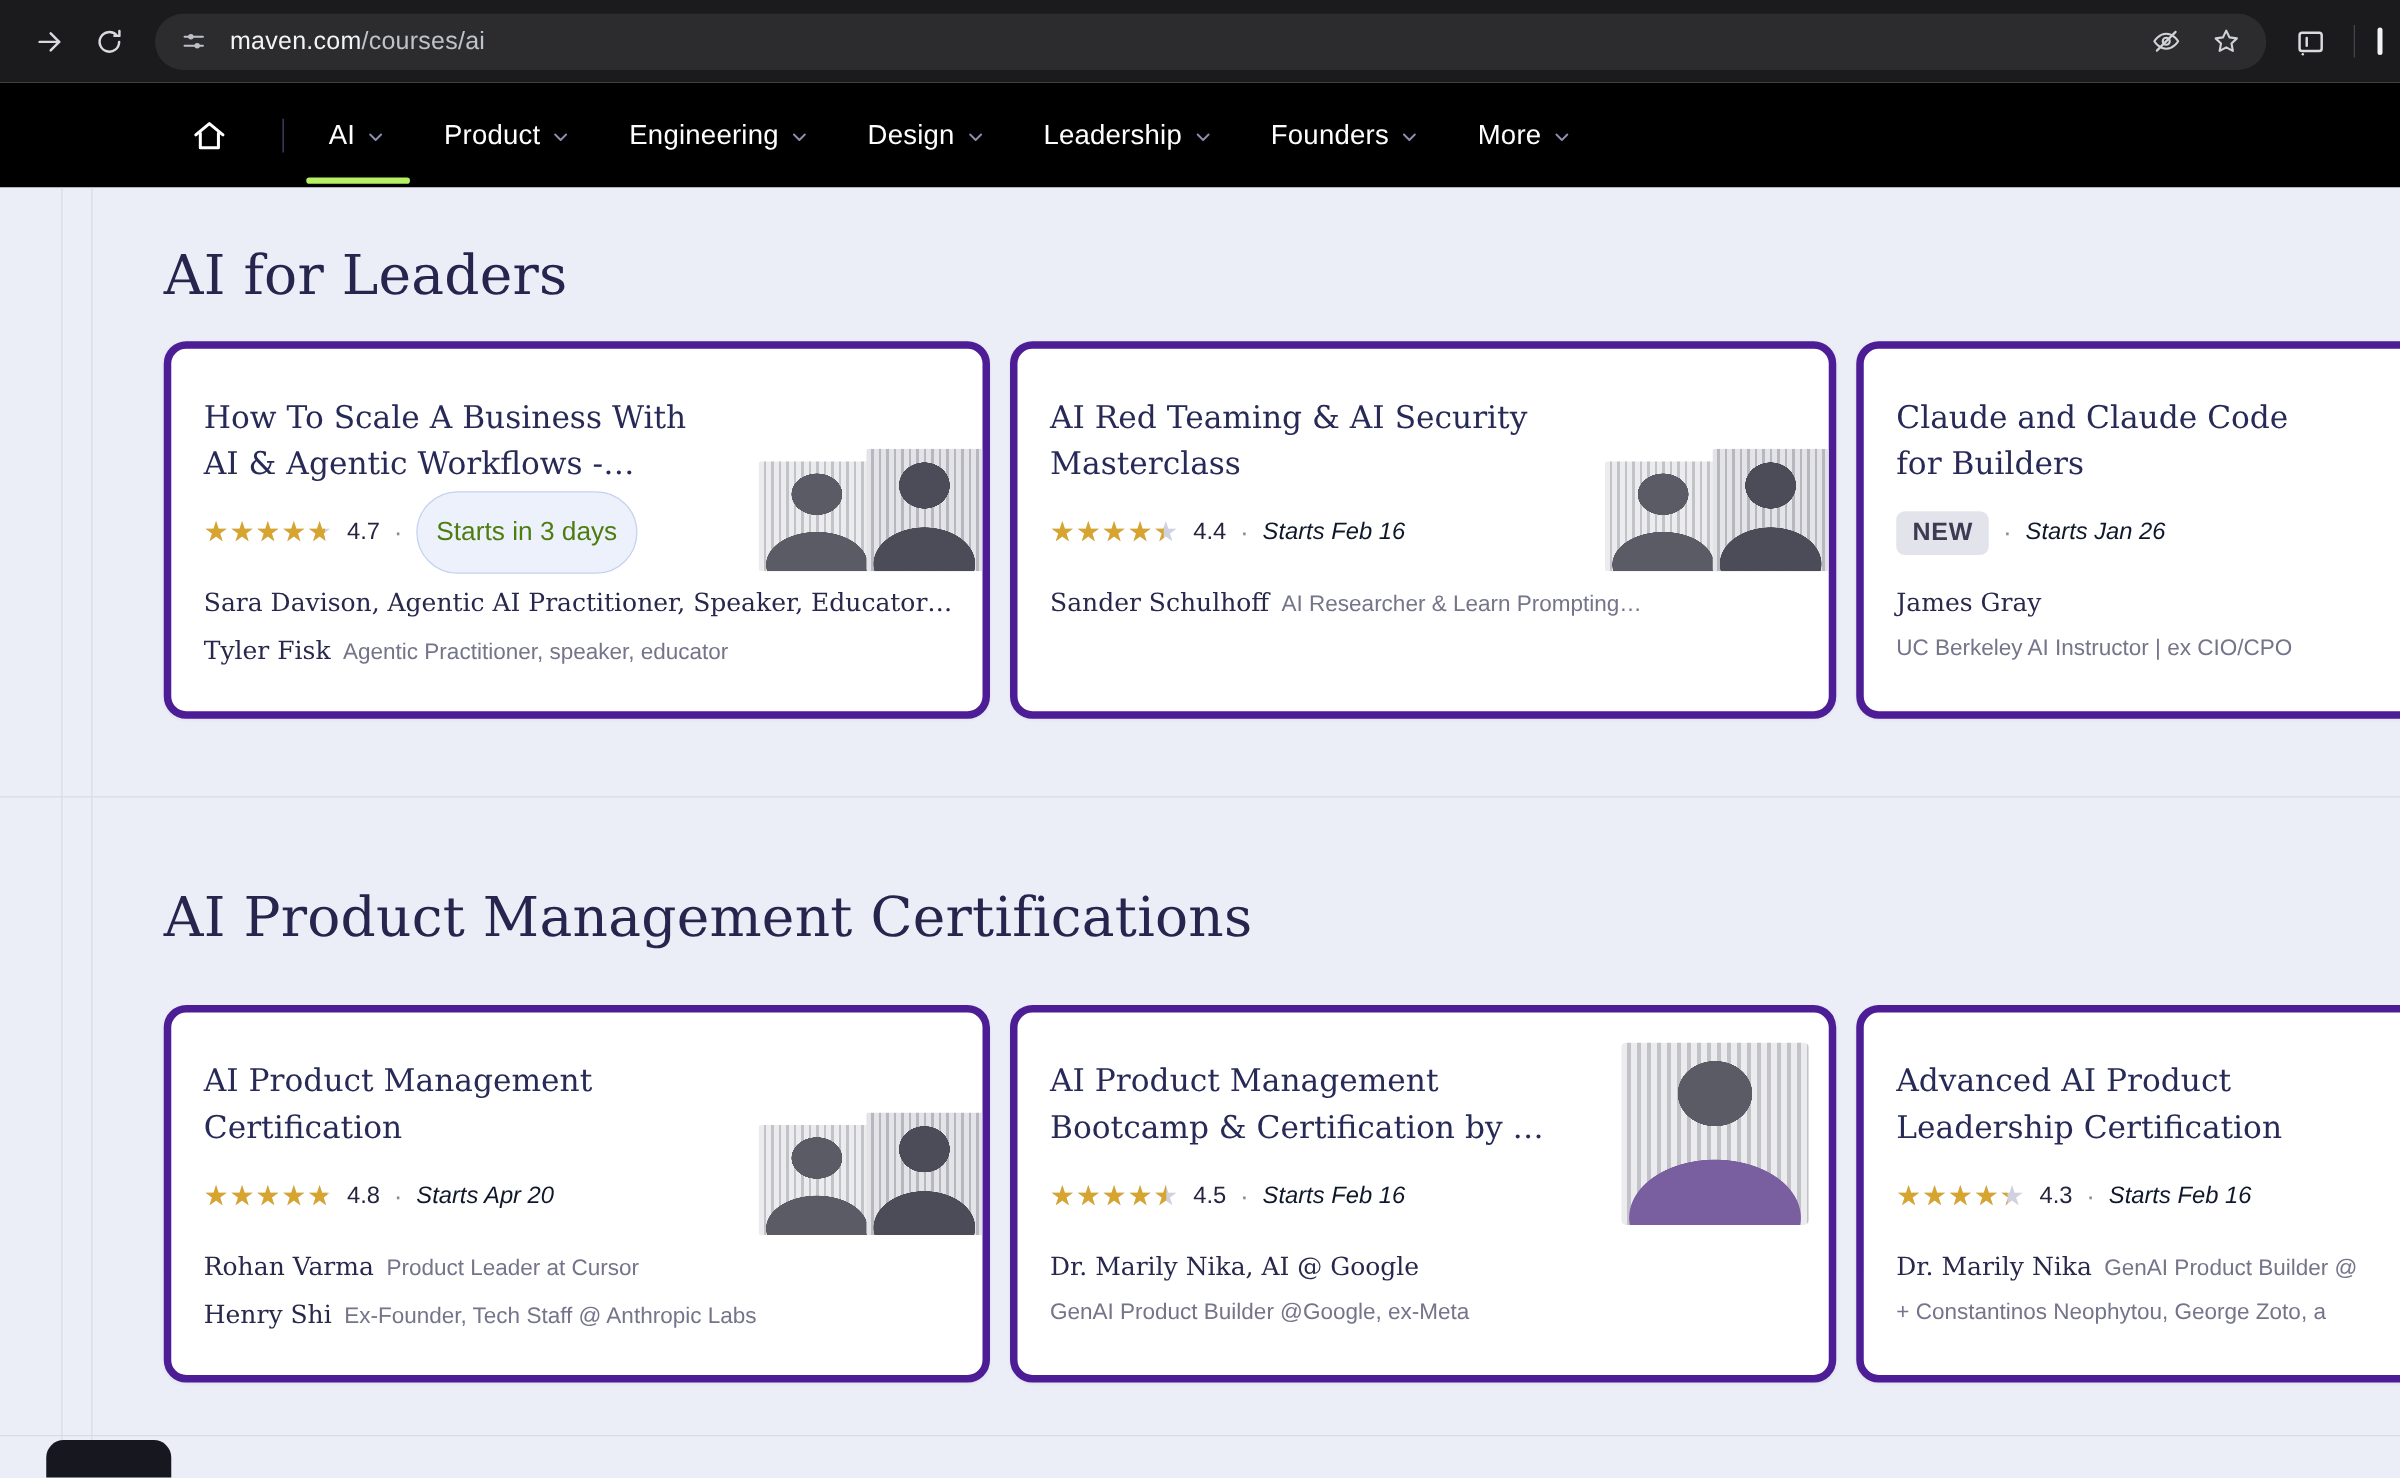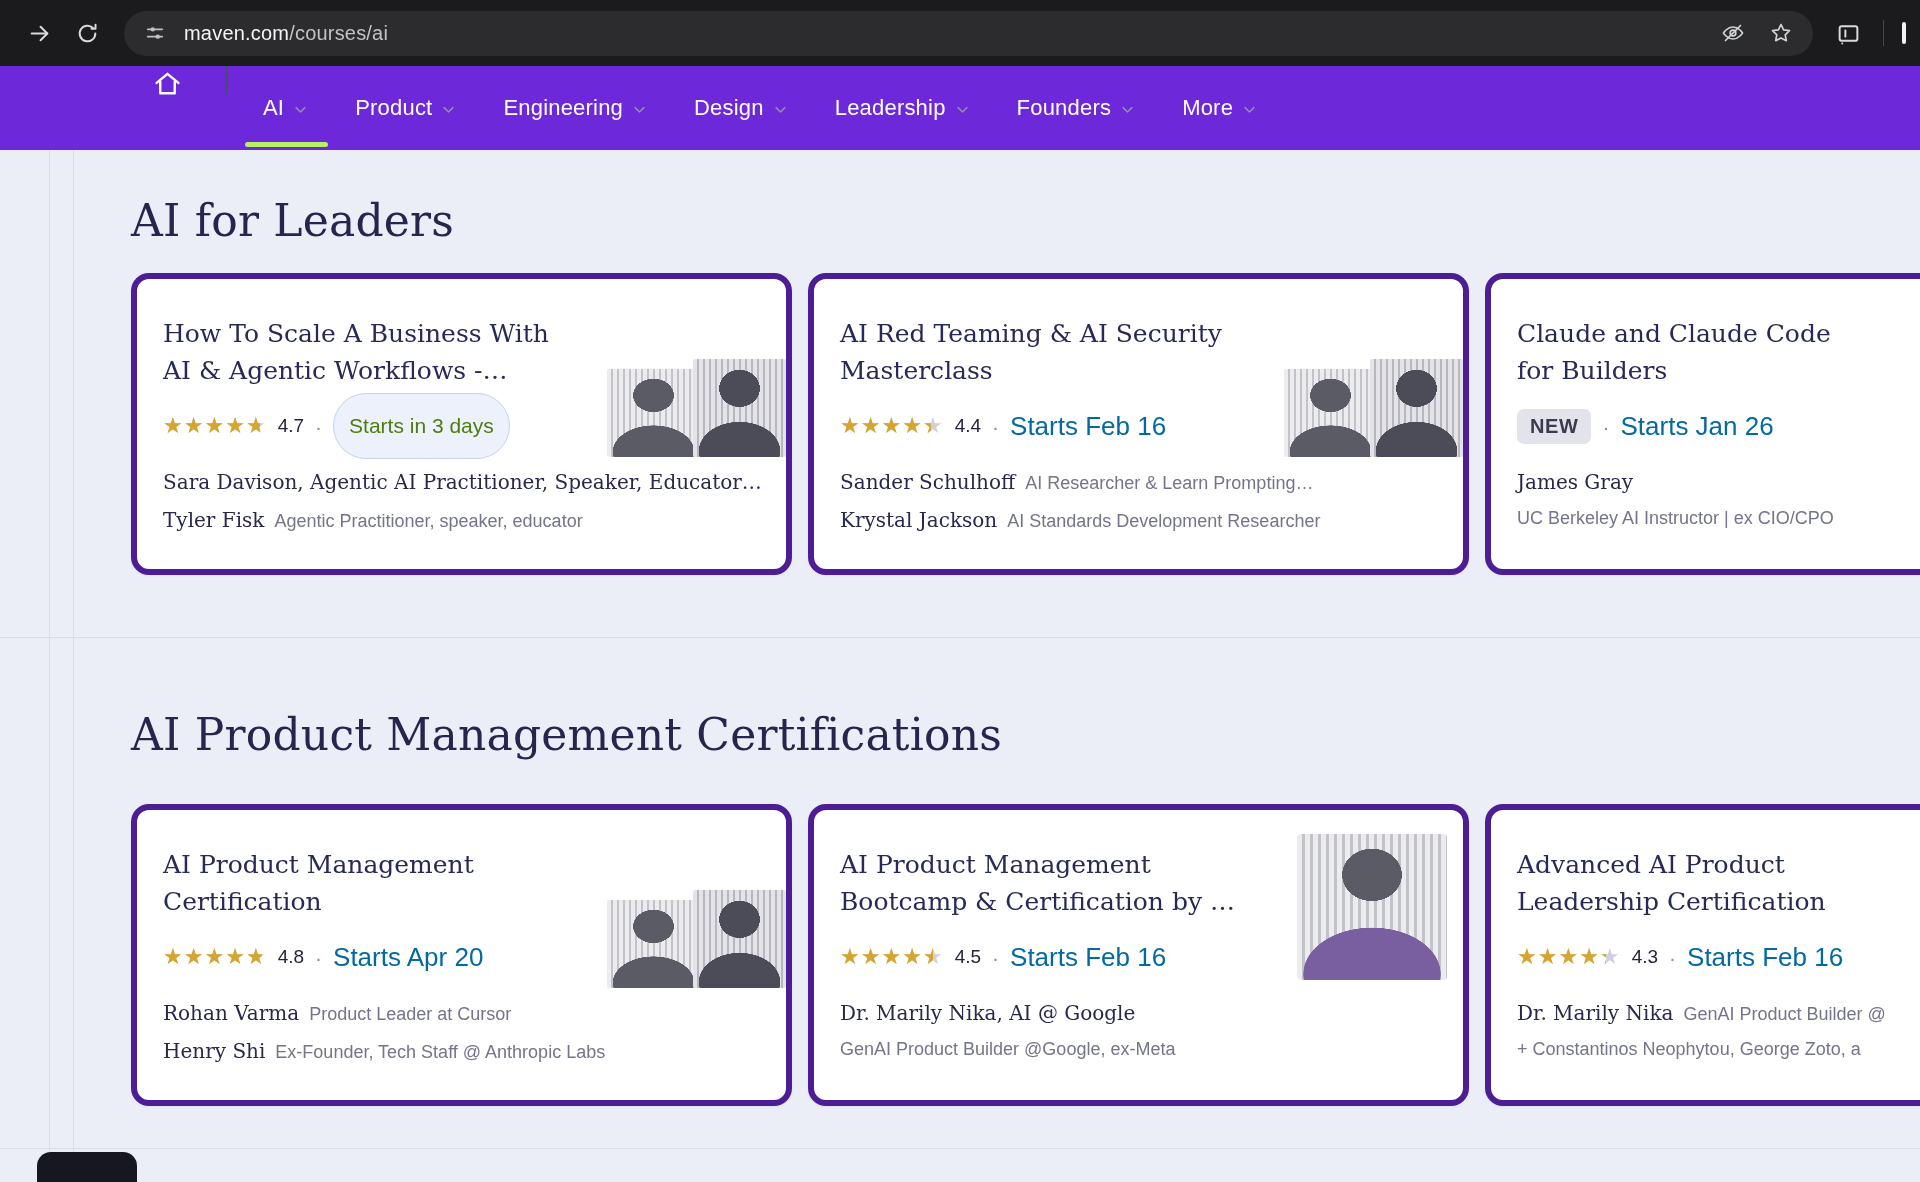--- a/index.html
+++ b/index.html
@@ -17,21 +17,21 @@
   .url { font-size:20px; letter-spacing:.2px; white-space:nowrap; }
   .url .host { color:#f2f4f5;margin-top:16px; }
   .url .path { color:#bfc3c8; }
   .omni-spacer { flex:1; }
   .omni-ic { width:36px; height:36px; display:flex; align-items:center; justify-content:center; color:#cfd2d6; cursor:pointer; }
   .omni-ic svg { width:24px; height:24px; stroke:currentColor; fill:none; stroke-width:1.7; stroke-linecap:round; stroke-linejoin:round; }
   .chrome-div { width:1px; height:26px; background:#45454a; margin:0 8px; }
   .edge-bar { width:4px; height:22px; background:#f2f3f5; border-radius:2px; margin-left:4px; }
 
   
-  .navbar { height:84px; background:#6d28d9; display:flex; padding-left:150px; }
+  .navbar { height:84px; background:#000000; display:flex; align-items:center; padding-left:150px; }
   .nav-home { width:34px; height:34px; display:flex; align-items:center; justify-content:center; color:#ffffff; cursor:pointer; flex:0 0 auto; }
   .nav-home svg { width:29px; height:29px; stroke:currentColor; fill:none; stroke-width:2; stroke-linecap:round; stroke-linejoin:round; }
   .nav-div { width:1px; height:27px; background:#474770; margin:0 36px 0 42px; flex:0 0 auto; }
   .nav-item { position:relative; display:flex; align-items:center; gap:9px; height:84px; margin-right:47px; color:#ffffff; font-size:22px; font-weight:500; letter-spacing:.2px; cursor:pointer; flex:0 0 auto; }
   .nav-item svg { width:15px; height:15px; stroke:#8f8fb0; fill:none; stroke-width:2.4; stroke-linecap:round; stroke-linejoin:round; margin-top:3px; }
   .nav-item.active::after { content:""; position:absolute; left:-18px; right:-20px; bottom:3px; height:5px; background:#b5f163; border-radius:3px; }
 
   
   .content { position:relative; display:flow-root; height:1032px; padding-left:131px; background:#ebeef7; }
   .vline { position:absolute; top:0; bottom:0; width:1px; background:#d8dbe7; }
@@ -47,21 +47,21 @@
   .card { position:relative; flex:0 0 auto; width:661px; height:302px; background:#ffffff; border:6px solid #4c1d95; border-radius:18px; padding:36px 28px 0 26px; box-shadow:0 1px 3px rgba(20,20,60,.05); overflow:hidden; cursor:pointer; }
   .card-title { font-family:"DejaVu Serif","Liberation Serif",serif; font-weight:500; font-size:25px; line-height:37px; color:#272a57; }
 
   .meta-row { margin-top:21px; display:flex; align-items:center; gap:11px; height:32px; }
   .stars { position:relative; font-size:22px; line-height:1; letter-spacing:1px; color:#cfd2de; white-space:nowrap; }
   .stars-fill { position:absolute; left:0; top:0; overflow:hidden; white-space:nowrap; color:#d7a42d; width:0; }
   .rating-val { font-size:19px; color:#24243e; }
   .dot { color:#8b8b9c; font-size:21px; line-height:1; }
   .badge-pill { font-size:21px; color:#4d7c0f; background:#edf1fc; border:1px solid #c5d1ee; padding:20px 15px; border-radius:999px; white-space:nowrap; }
   .badge-new { font-size:20px; font-weight:700; letter-spacing:.6px; color:#3b3b52; background:#e3e3ec; padding:6px 13px; border-radius:7px; }
-  .starts-text { font-size:26px; color:#0369a1; white-space:nowrap; }
+  .starts-text { font-size:19px; color:#0f172a; white-space:nowrap;font-style:italic; }
 
   .instructors { margin-top:28px; display:flex; flex-direction:column; gap:14px; }
   .instructor { display:flex; align-items:baseline; gap:10px; white-space:nowrap; }
   .i-name { font-family:"DejaVu Serif","Liberation Serif",serif; font-size:20px; color:#28274c; }
   .i-name:empty, .i-title:empty { display:none; }
   .i-title { font-size:18px; color:#74748a; }
 
   .photos { position:absolute; top:80px; right:0; display:flex; align-items:flex-end; }
   .photo { width:93px; border-radius:2px;
     background-image:
@@ -237,24 +237,20 @@
           <span class="stars"><span class="stars-base">★★★★★</span><span class="stars-fill" style="width: 88%;">★★★★★</span></span>
           <span class="rating-val">4.4</span>
           <span class="dot">·</span>
           <span class="starts-text">Starts Feb 16</span>
         </div>
         <div class="instructors">
           <p class="instructor">
             <span class="i-name">Sander Schulhoff</span>
             <span class="i-title">AI Researcher &amp; Learn Prompting…</span>
           </p>
-          <p class="instructor">
-            <span class="i-name">Krystal Jackson</span>
-            <span class="i-title">AI Standards Development Researcher</span>
-          </p>
         </div>
         <div class="photos">
           <div class="photo ph1"></div>
           <div class="photo ph2"></div>
         </div>
       </article>
 
       <article class="card">
         <h3 class="card-title">
           <span>Claude and Claude Code</span><br>

